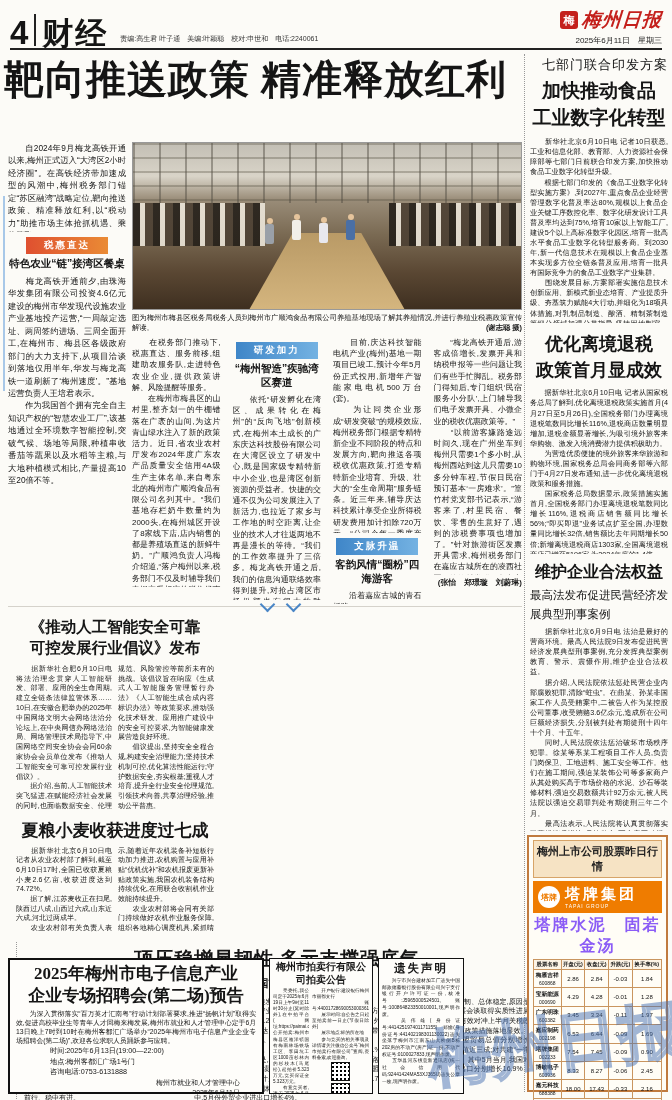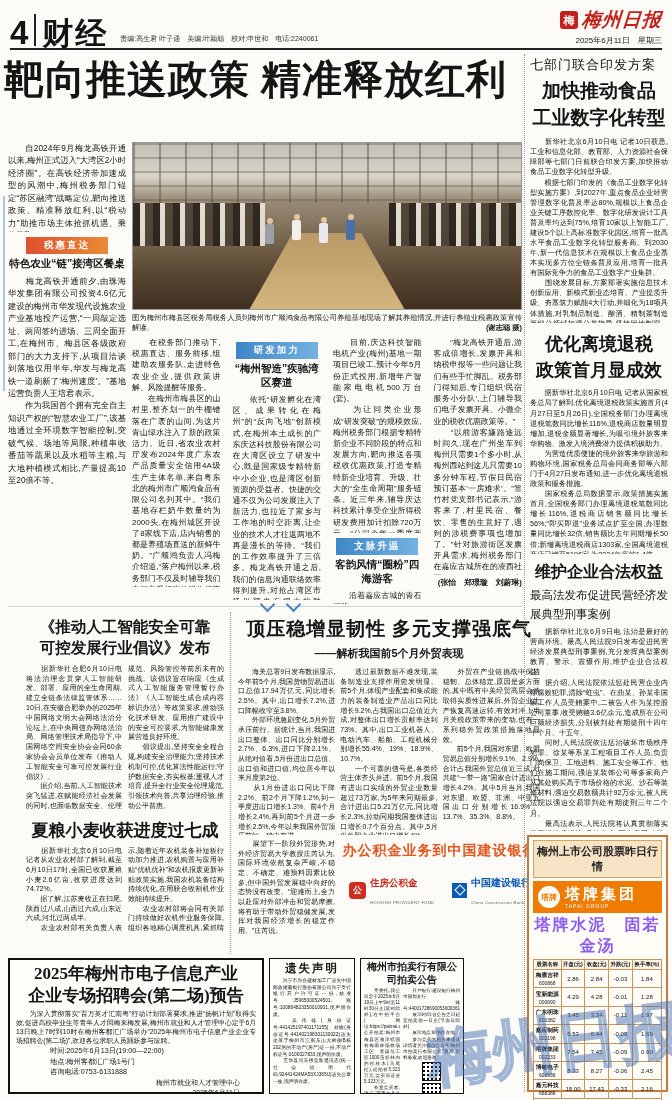--- a/index.html
+++ b/index.html
@@ -54,21 +54,21 @@
   .mcol1 .mbody{font-size:8.3px;line-height:1.5;}
   .tag{display:block;margin:5px auto 3px auto;width:66px;text-align:center;color:#fff;font-size:9.5px;
        font-weight:bold;padding:2px 8px;letter-spacing:2px;}
   .tag.red{background:linear-gradient(90deg,#df5030,#ea8b35);}
   .tag.blue{background:linear-gradient(90deg,#3f86c8,#74b2e2);}
   .msub{font-size:10.5px;font-weight:900;text-align:center;margin:2px 0 4px 0;}
   .byline{font-size:7.9px;text-align:right;font-weight:bold;margin-top:2px;}
   .hdiv{position:absolute;left:8px;top:606px;width:514px;border-top:1px solid #d5d2cb;}
   .chev{position:absolute;top:599px;width:9px;height:9px;border-right:2px solid #4a86c6;border-bottom:2px solid #4a86c6;transform:rotate(45deg);}
   
-  .bottom{position:absolute;left:26px;top:612px;width:514px;height:342px;display:flex;}
+  .bottom{position:absolute;left:16px;top:612px;width:514px;height:342px;display:flex;flex-direction:column;}
   .bleft{width:198px;padding-right:6px;}
   .ai-hl{font-size:15.5px;font-weight:900;text-align:center;line-height:1.38;font-family:"Liberation Serif",serif;margin-top:4px;}
   .ai-body{margin-top:5px;height:148px;columns:2;column-gap:6px;font-size:7px;line-height:1.4;}
   .xl-hl{font-size:17px;font-weight:900;white-space:nowrap;text-align:center;margin-top:7px;font-family:"Liberation Serif",serif;}
   .xl-body{margin-top:4px;height:96px;columns:2;column-gap:6px;font-size:7px;line-height:1.38;}
   .bcenter{flex:1;border-left:1px dotted #999;padding-left:7px;}
   .dy-hl{font-size:19px;font-weight:900;text-align:center;letter-spacing:1px;margin-top:4px;font-family:"Liberation Serif",serif;}
   .dy-sub{font-size:11px;font-weight:bold;text-align:center;margin:4px 0 6px 0;}
   .dy-cols{display:flex;gap:5px;height:168px;}
   .dy-cols>div{flex:1;font-size:7px;line-height:1.38;}
@@ -101,21 +101,21 @@
   .pm-body>div{flex:1;font-size:4.6px;line-height:1.32;}
   .qr{width:17px;height:17px;margin:2px auto;border:1px solid #111;
       background:repeating-linear-gradient(0deg,#000 0 2px,#fff 2px 4px),repeating-linear-gradient(90deg,#000 0 2px,#fff 2px 4px);
       background-blend-mode:screen;}
   .ys{width:86px;border:1px solid #111;padding:2px 3px;}
   .ys-title{font-size:11.5px;font-weight:900;text-align:center;letter-spacing:2px;}
   .ys-body{font-size:4.8px;line-height:1.4;margin-top:2px;}
   
   .rrule{position:absolute;left:524px;top:54px;height:1038px;border-left:1px dotted #999;}
   .rcol{position:absolute;left:530px;top:56px;width:138px;height:778px;overflow:hidden;}
-  .r-kick{font-size:13px;text-align:left;letter-spacing:1px;}
+  .r-kick{font-size:13px;text-align:right;letter-spacing:1px;}
   .r-hl{font-size:19px;font-weight:900;text-align:center;line-height:1.4;margin:4px 0 6px 0;font-family:"Liberation Serif",serif;}
   .r-hl2{font-size:18px;font-weight:900;text-align:center;line-height:1.45;margin:8px 0 5px 0;font-family:"Liberation Serif",serif;}
   .r-hl3{font-size:16px;font-weight:900;text-align:center;margin:8px 0 3px 0;font-family:"Liberation Serif",serif;}
   .r-sub3{font-size:11.5px;line-height:1.6;margin-bottom:4px;}
   .r-body{font-size:7.2px;line-height:1.4;}
   .b1{height:186px;} .b2{height:166px;} .b3{height:204px;}
   
   .stock{position:absolute;left:527px;top:835px;width:141px;height:257px;box-sizing:border-box;
          border:2px solid #c07a3e;background:#fffdf6;padding:3px 4px;}
   .st-title{font-size:11px;font-weight:900;text-align:center;padding:3px 0;background:#f6e3c4;
@@ -271,44 +271,44 @@
 企业专场招聘会(第二场)预告</div>
       <div class="zp-body jt">　　为深入贯彻落实“百万英才汇南粤”行动计划部署要求,推进“扬帆计划”取得实效,促进高校毕业生等青年人才回梅来梅发展,梅州市就业和人才管理中心定于6月13日晚上7时到10时在梅州客都汇广场举办“2025年梅州市电子信息产业企业专场招聘会(第二场)”,欢迎各位求职人员踊跃参与应聘。</div>
       <div class="zp-det">时间:2025年6月13日(19:00—22:00)
 地点:梅州客都汇广场1号门
 咨询电话:0753-6131888</div>
       <div class="zp-sign">
         <div>梅州市就业和人才管理中心</div>
         <div>2025年6月11日</div>
       </div>
     </div>
-    <div class="box ys">
-      <div class="ys-title">遗失声明</div>
-      <div class="ys-body jt">　　兴宁市兴合建材加工厂遗失中国邮政储蓄银行股份有限公司兴宁支行银行开户许可证一份,核准号:J5965000524501,账号:100864823350010001,现声明作废。
-　　吴伟雄(身份证号:441425197401171155)、郑愉(身份证号:441402198301130022)遗失坐落于梅州市江南东山大桥侧B栋202房的不动产(房产)证一份,不动产权证号:0100027833,现声明作废。
-　　五华县河东镇意新通讯店(统一社会信用代码:92441424MA53XJ365U)遗失公章一枚,现声明作废。</div>
-    </div>
     <div class="box pm">
       <div class="pm-title">梅州市拍卖行有限公司拍卖公告</div>
       <div class="pm-body">
         <div class="jt">　　受委托,我公司定于2025年6月19日上午9时至11时30分止(延时除外),在中拍平台(网址:https://paimai.caa123.org.cn)公开拍卖:梅州市梅县区雁洋镇国有梅南林场铁场工区、李田坑工区1000亩杉林内的杉枝木(马尾松),起拍价5.323万元,竞买保证金5.323万元。
 　　有意竞买者,请于2025年6月18日下午5:00前在中拍平台注册并缴纳竞买保证金方可参与竞买(以保证金到账时间为准)。
 　　开户名:梅州市拍卖行有限公司</div>
         <div>
           <div class="jt" style="height:72px;">　　开户银行:建设银行梅州市丽都支行
 　　账号:44001728690053000361
 　　展示时间:自公告之日起至拍卖前一日止(节假日除外)
 　　展示地点:标的所在地
 　　参与竞买的相关事项及详情请关注微信公众号“梅州市拍卖行有限公司”查阅,资料备索,欢迎垂询。
 　　联系电话:0753-2122058</div>
           <div class="qr"></div>
           <div class="qr"></div>
 
         </div>
       </div>
+    </div>
+    <div class="box ys">
+      <div class="ys-title">遗失声明</div>
+      <div class="ys-body jt">　　兴宁市兴合建材加工厂遗失中国邮政储蓄银行股份有限公司兴宁支行银行开户许可证一份,核准号:J5965000524501,账号:100864823350010001,现声明作废。
+　　吴伟雄(身份证号:441425197401171155)、郑愉(身份证号:441402198301130022)遗失坐落于梅州市江南东山大桥侧B栋202房的不动产(房产)证一份,不动产权证号:0100027833,现声明作废。
+　　五华县河东镇意新通讯店(统一社会信用代码:92441424MA53XJ365U)遗失公章一枚,现声明作废。</div>
     </div>
   </div>
 
   <div class="rrule"></div>
   <div class="rcol">
     <div class="r-kick">七部门联合印发方案</div>
     <div class="r-hl jt" style="text-align:center;">加快推动食品
 工业数字化转型</div>
     <div class="r-body jt b1">　　新华社北京6月10日电 记者10日获悉,工业和信息化部、教育部、人力资源社会保障部等七部门日前联合印发方案,加快推动食品工业数字化转型升级。
 　　根据七部门印发的《食品工业数字化转型实施方案》,到2027年,重点食品企业经营管理数字化普及率达80%,规模以上食品企业关键工序数控化率、数字化研发设计工具普及率均达到75%,培育10家以上智能工厂,建设5个以上高标准数字化园区,培育一批高水平食品工业数字化转型服务商。到2030年,新一代信息技术在规模以上食品企业基本实现多方位全链条普及应用,培育一批具有国际竞争力的食品工业数字产业集群。

